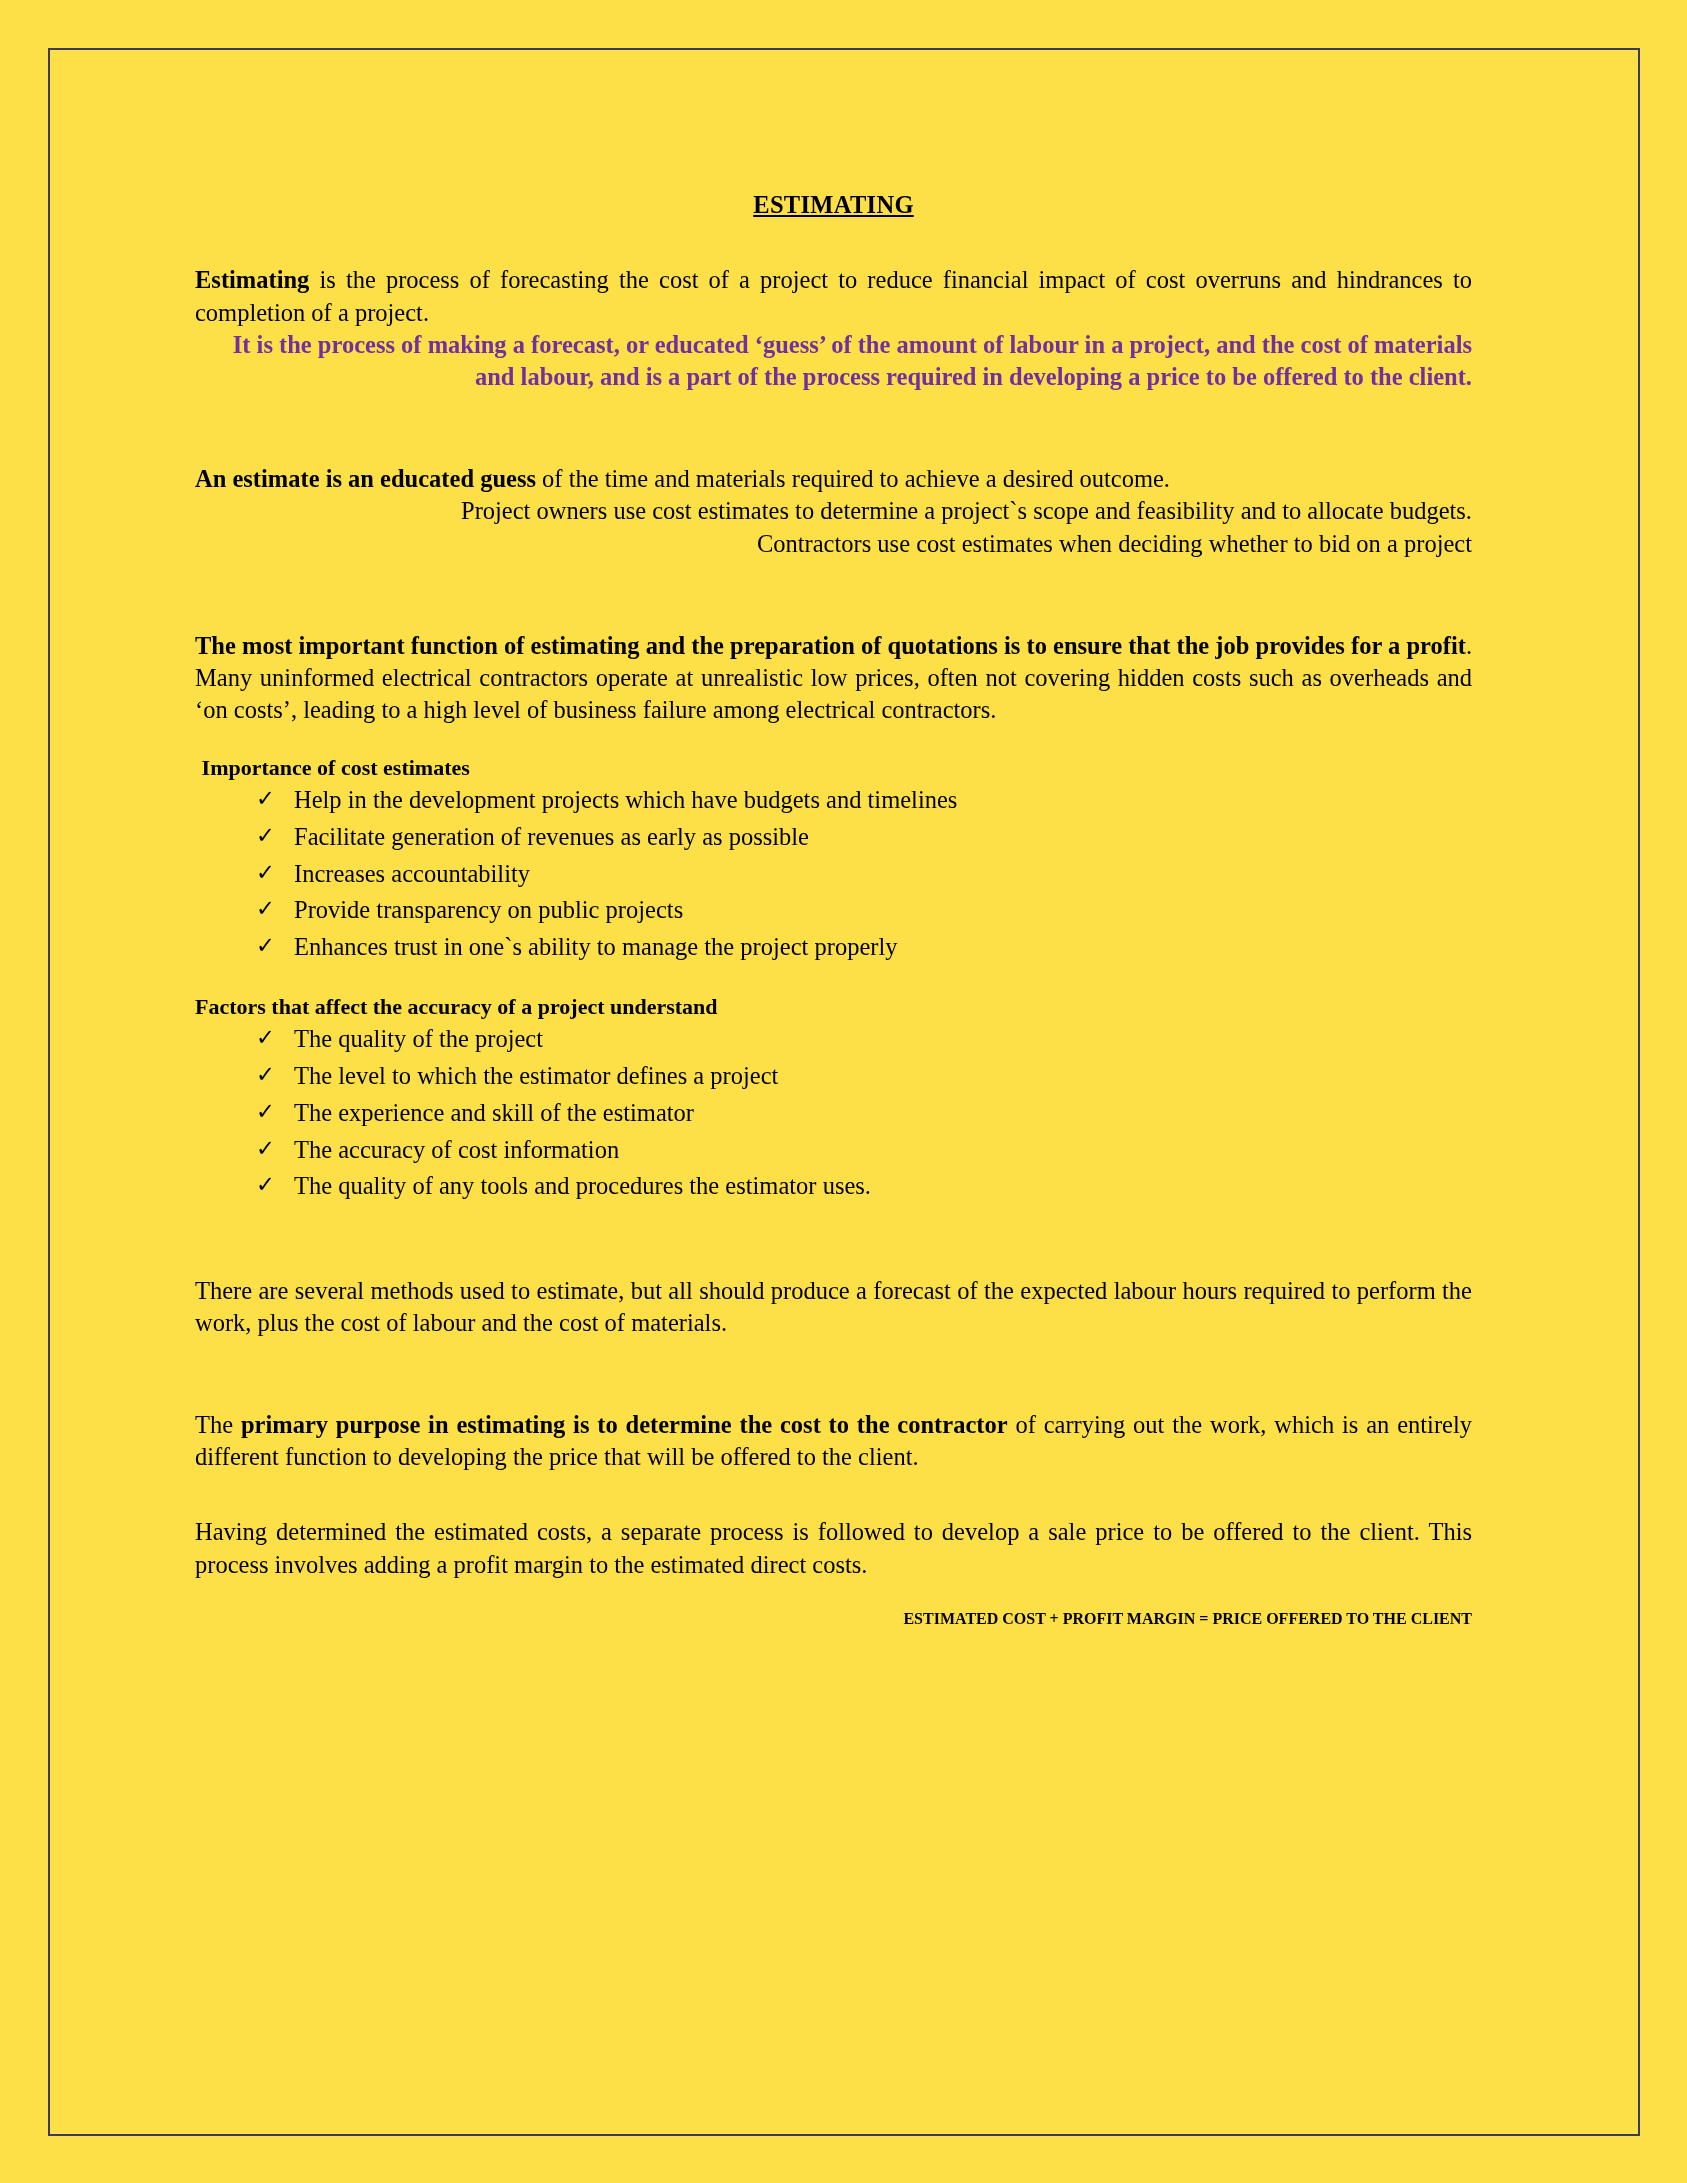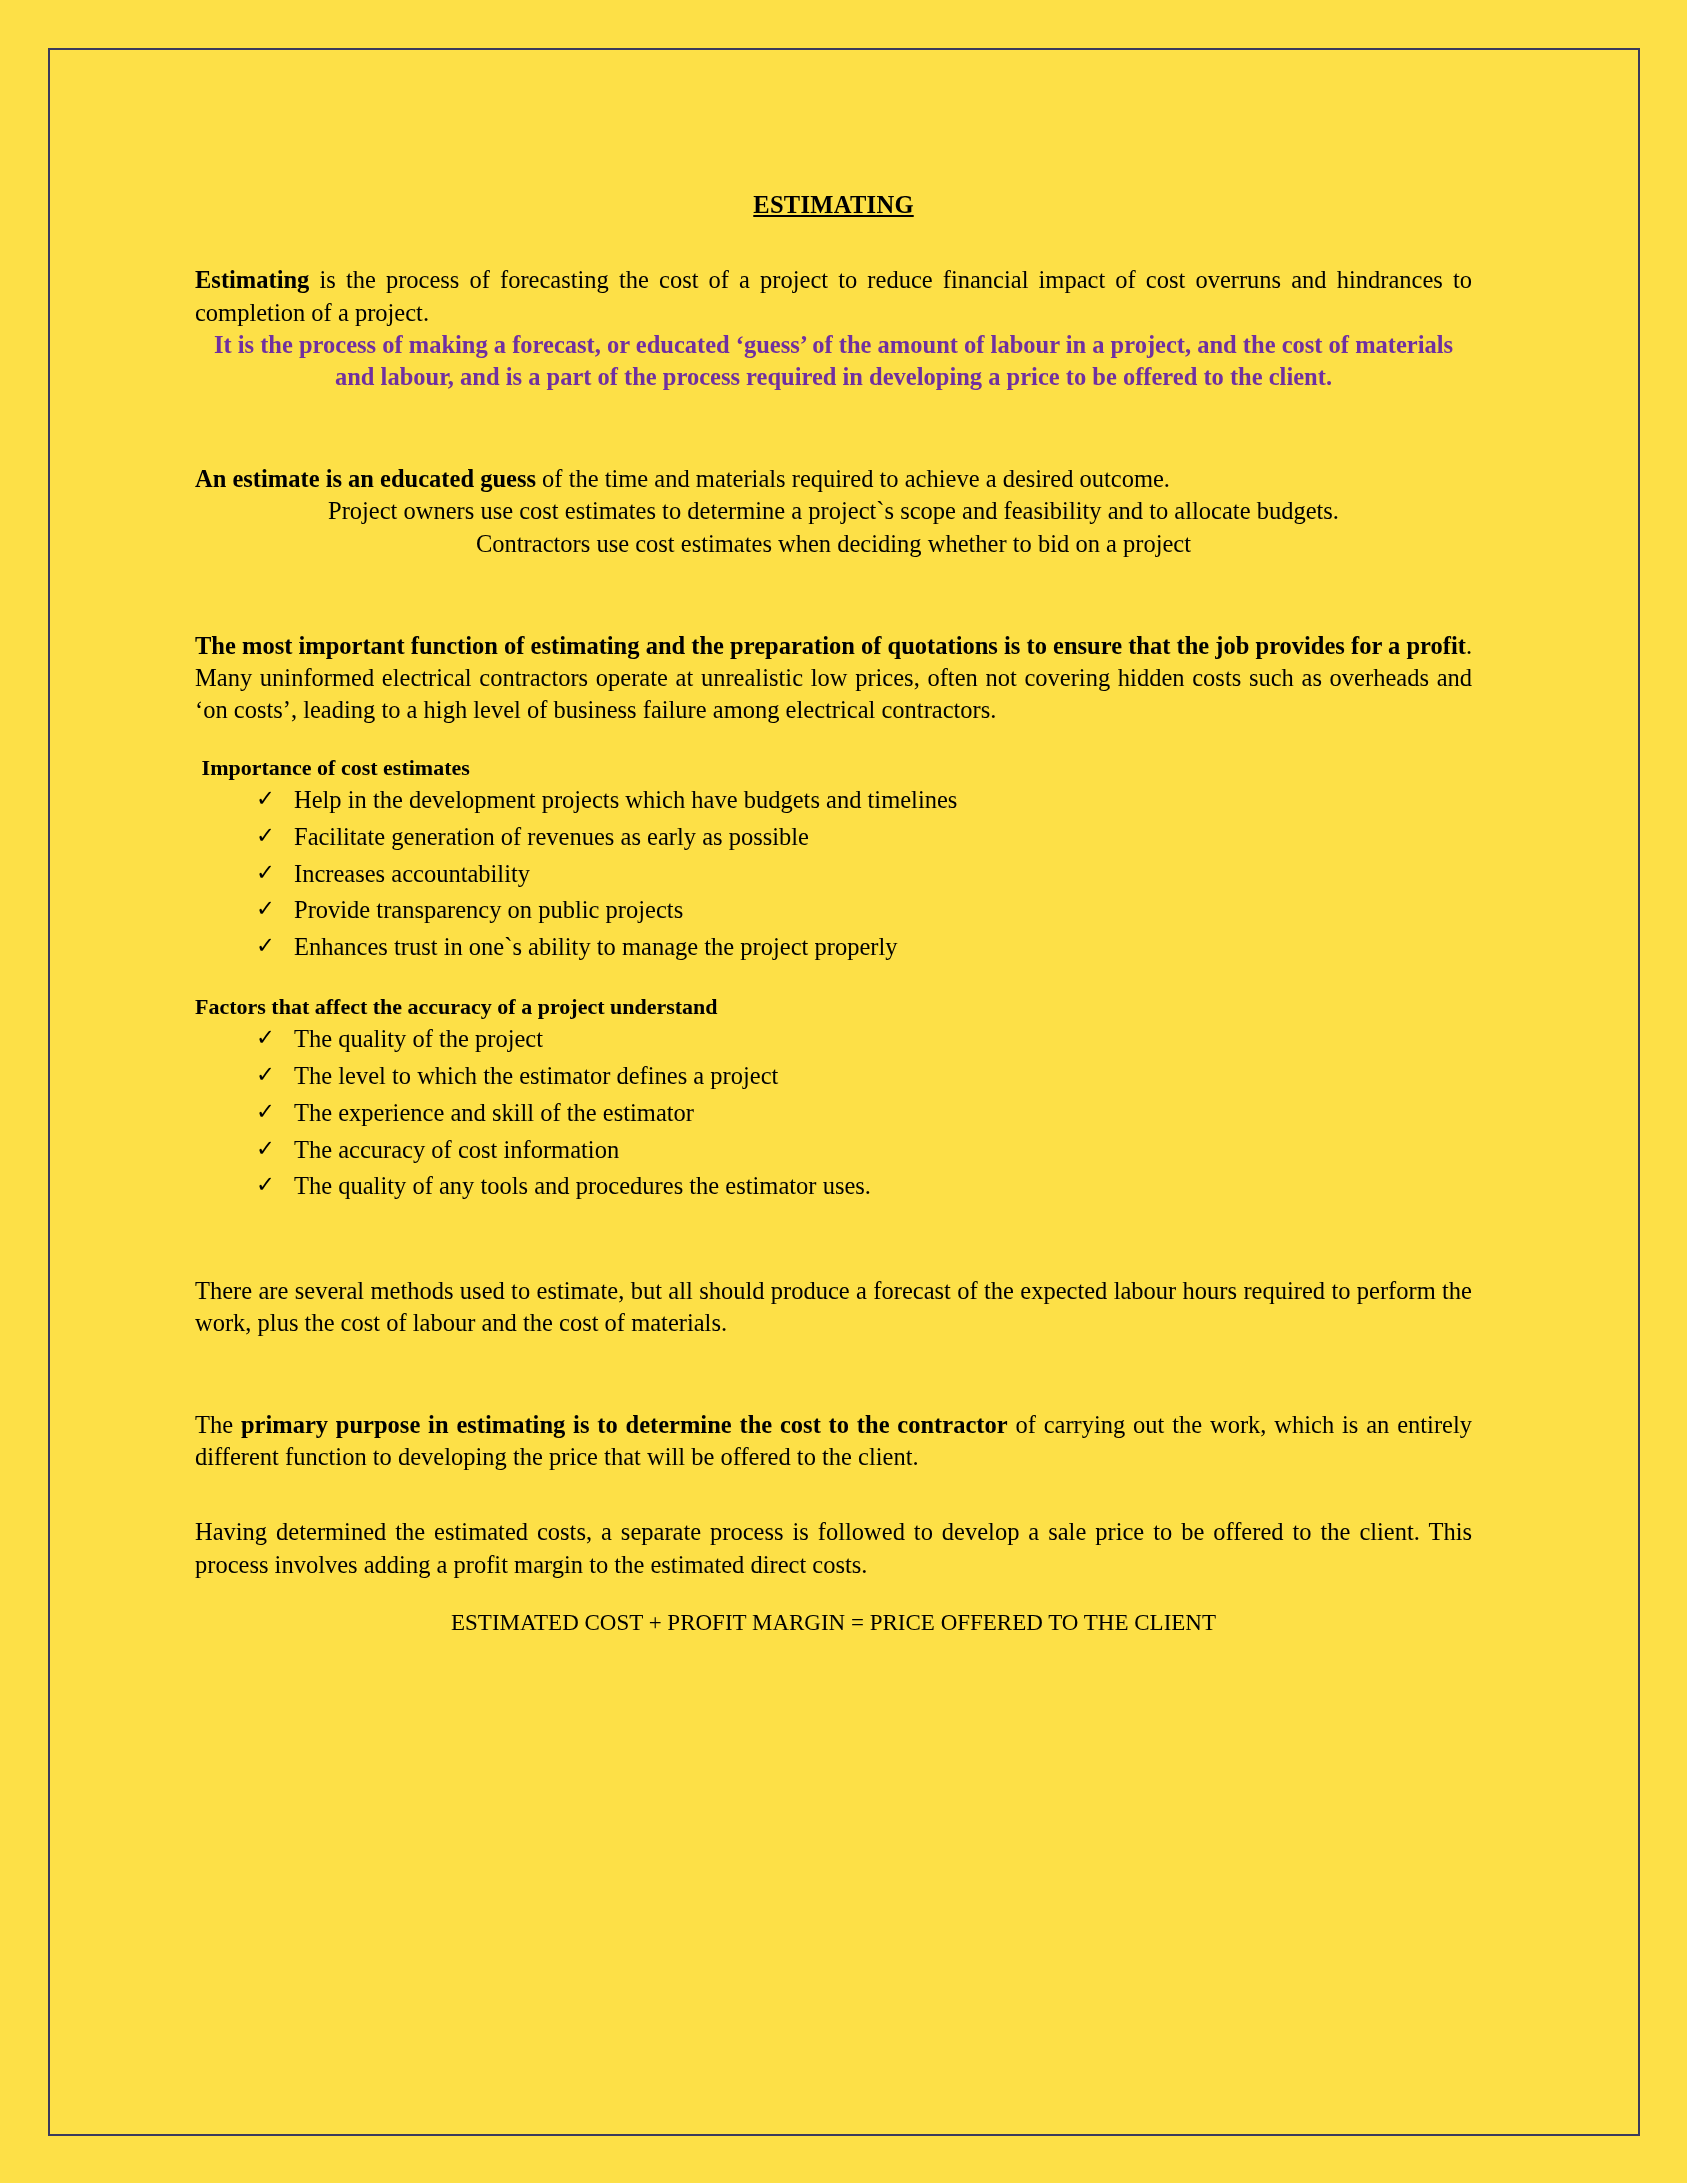--- a/index.html
+++ b/index.html
@@ -41,21 +41,21 @@
     font-size: 24.5px;
     letter-spacing: 0.3px;
     text-decoration: underline;
     margin: 0 0 2.6px 0;
     line-height: 1.32;
   }
   p {
     margin: 0;
     font-size: 24.5px;
     line-height: 1.32;
-    text-align: center;
+    text-align: right;
   }
   p.justify {
     text-align: justify;
     margin-top: 43px;
   }
   .b { font-weight: bold; }
   .purple {
     color: #7030a0;
     font-weight: bold;
   }
@@ -79,22 +79,22 @@
     padding-left: 38px;
   }
   ul.checklist li .tick {
     position: absolute;
     left: 0;
     top: 0;
     font-size: 22.5px;
     font-family: "DejaVu Sans", sans-serif;
   }
   .final-line {
-    font-weight: normal;
-    font-size: 23px;
+    font-weight: bold;
+    font-size: 16px;
     line-height: 1.32;
   }
 </style>
 </head>
 <body>
 
 <div class="page">
   <div class="page-border"></div>
 
   <div class="content">

